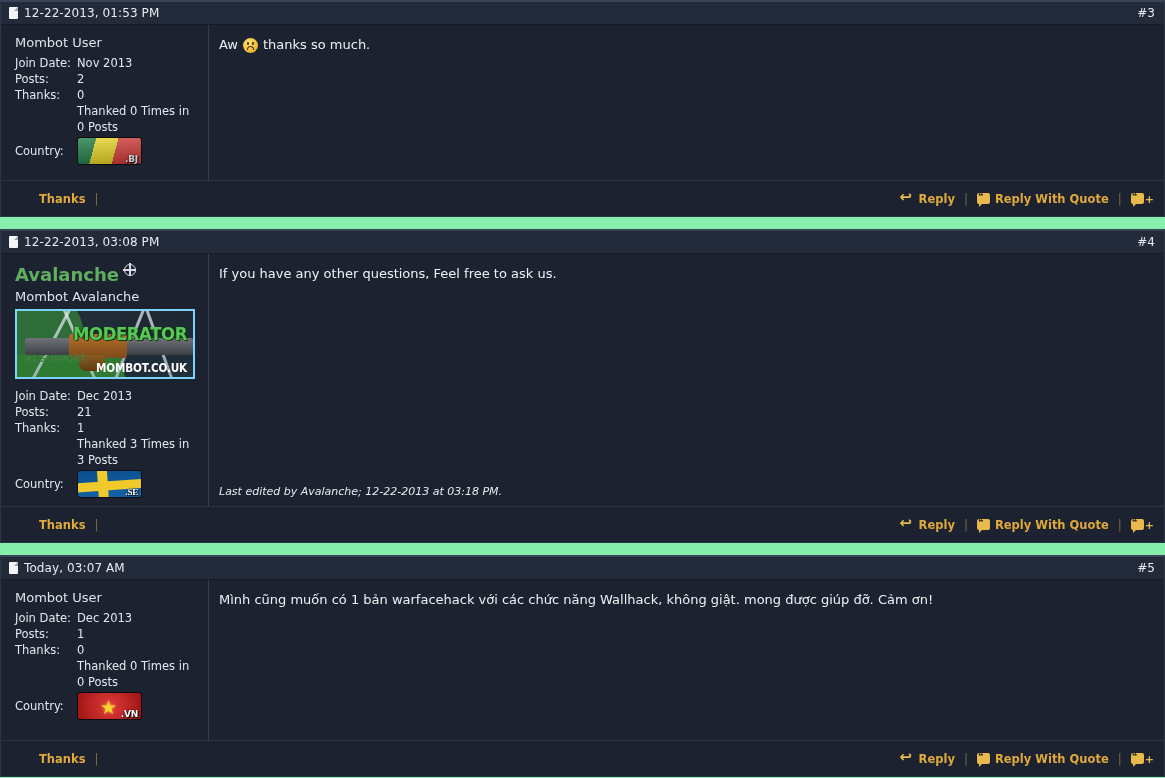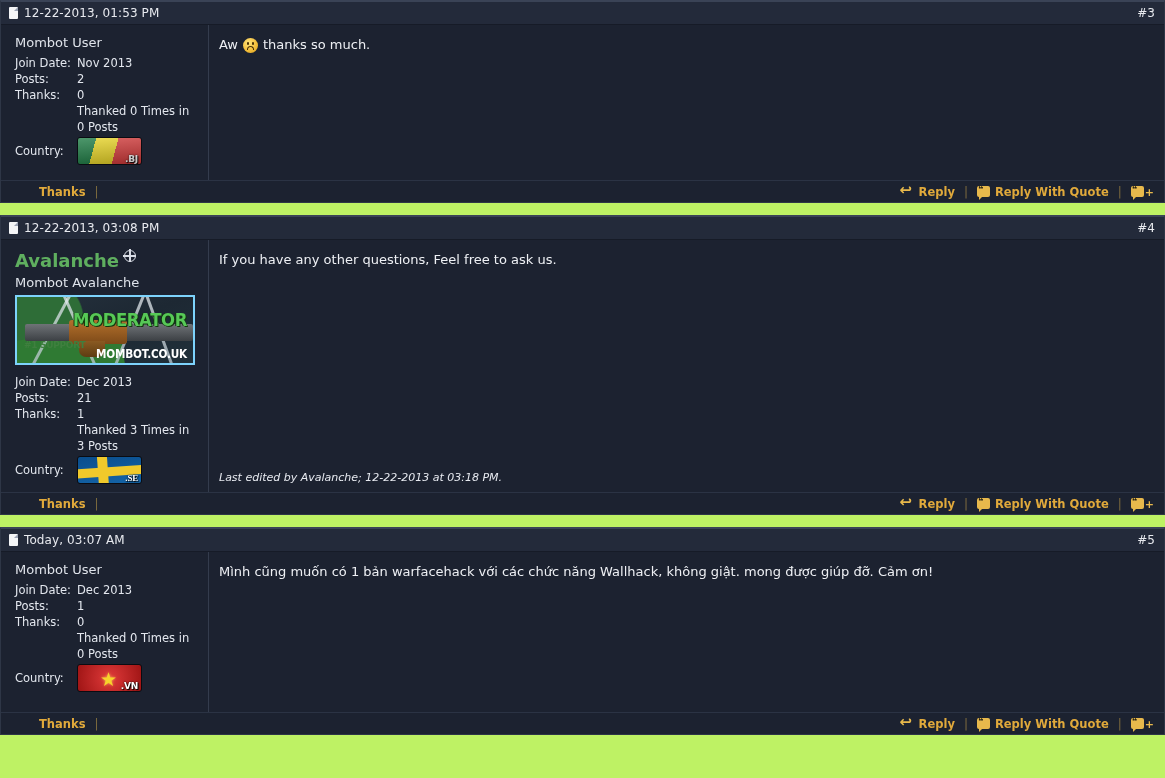--- a/index.html
+++ b/index.html
@@ -8,21 +8,21 @@
     width: 1165px;
     height: 778px;
     background: #0d0f17;
     font-family: "DejaVu Sans", "Liberation Sans", sans-serif;
     overflow: hidden;
   }
 
   .page {
     width: 1165px;
     height: 778px;
-    background: #bef264;
+    background: #86efac;
     position: relative;
   }
 
   
   .post {
     background: #1c2230;
     border: 1px solid #2e3646;
     border-top: 2px solid #3a4356;
     margin-bottom: 12px;
   }
@@ -329,21 +329,21 @@
     font-size: 11px;
     font-style: italic;
   }
 
   .body-min-1 { min-height: 155px; }
   .body-min-2 { min-height: 236px; }
   .body-min-3 { min-height: 160px; }
 
   
   .post-foot {
-    height: 22px;
+    height: 36px;
     background: #1c2230;
     border-top: 1px solid #2b3344;
     display: flex;
     align-items: center;
     justify-content: space-between;
     padding: 0 10px 0 38px;
   }
   .foot-left, .foot-right {
     display: flex;
     align-items: center;

